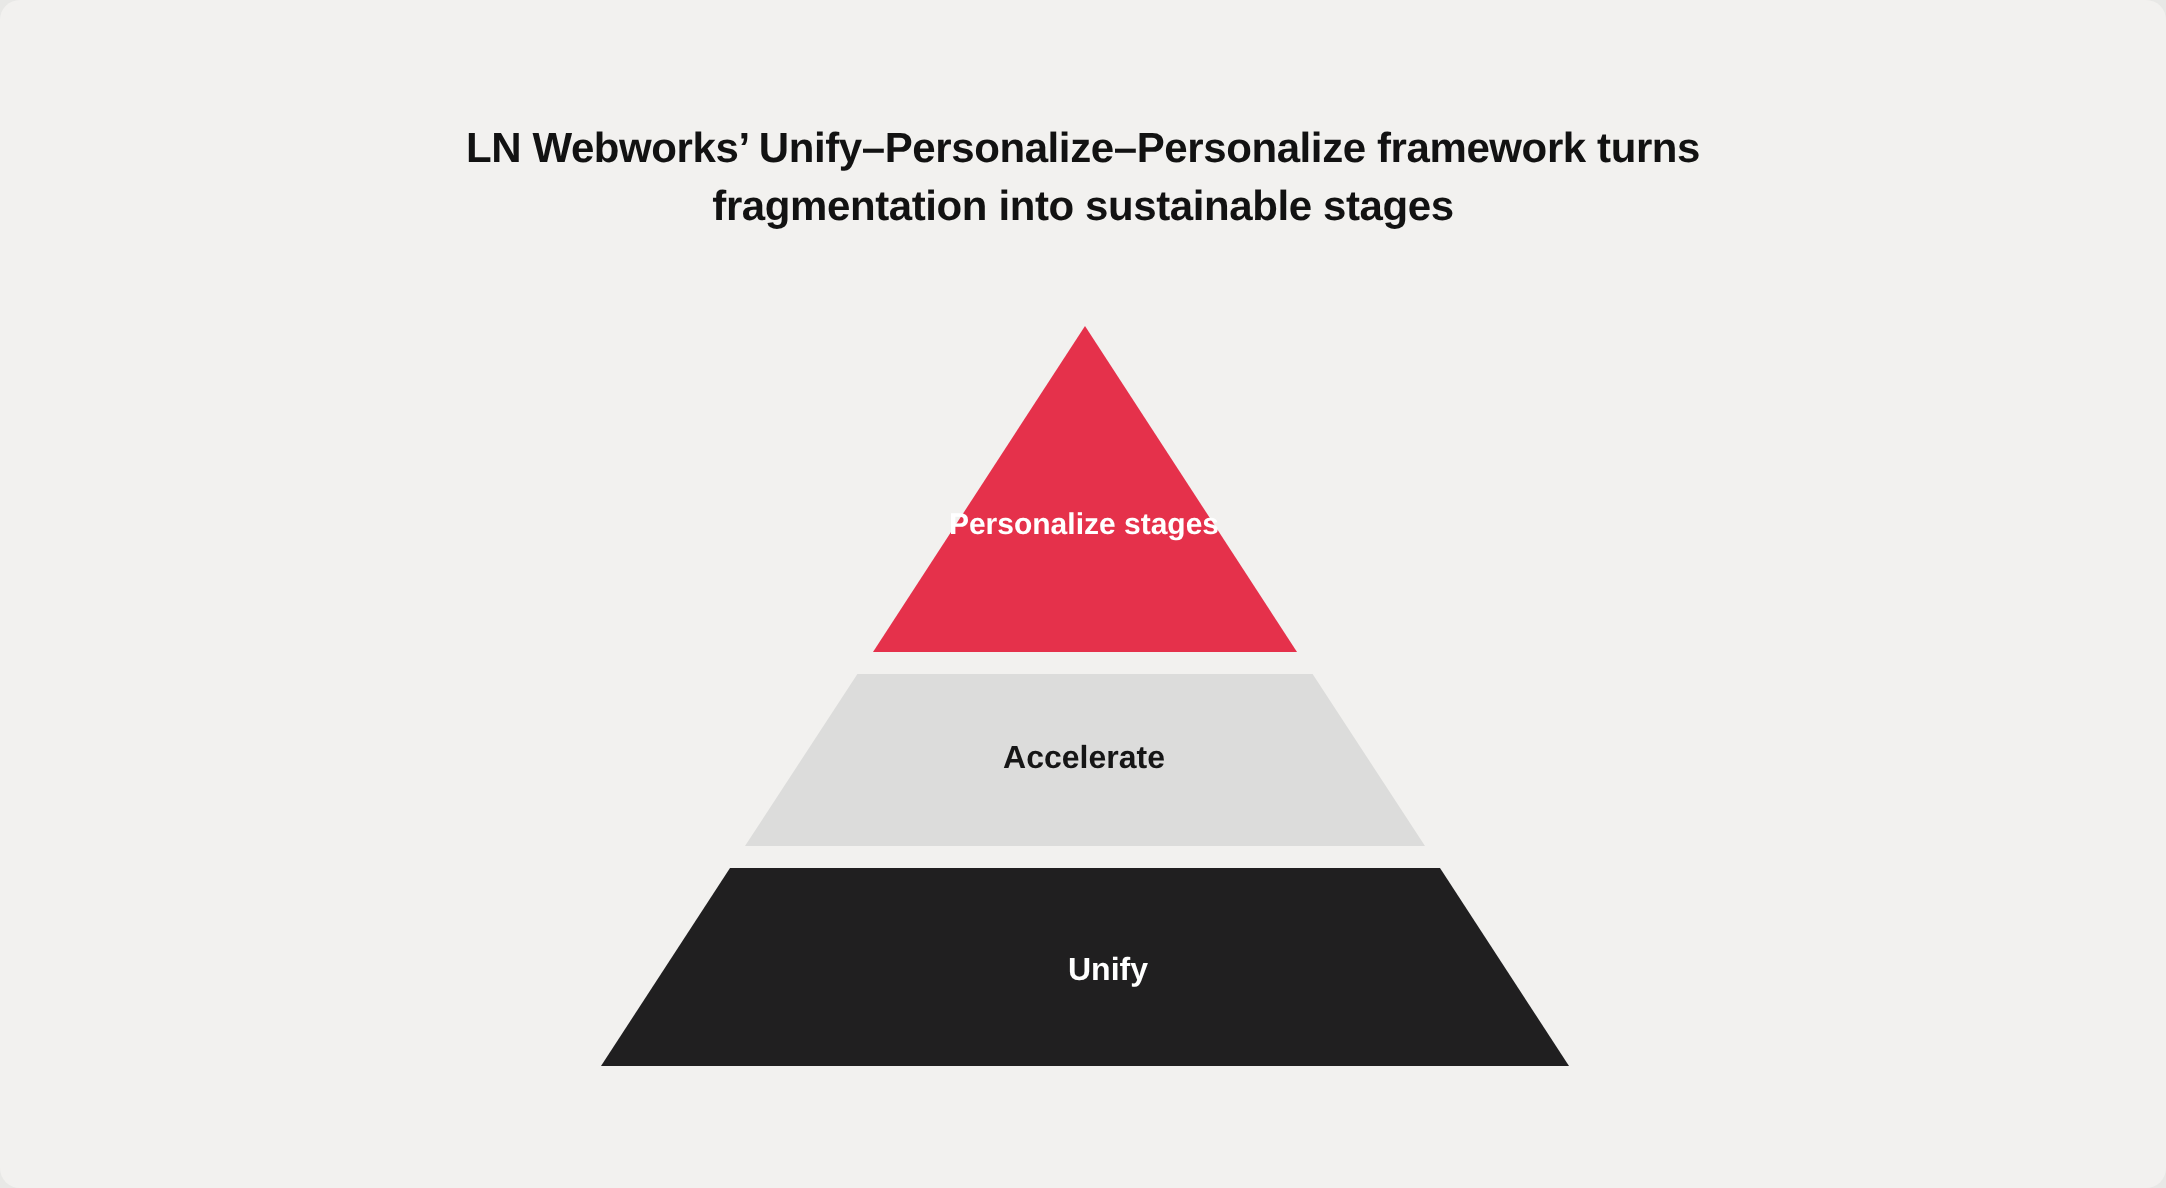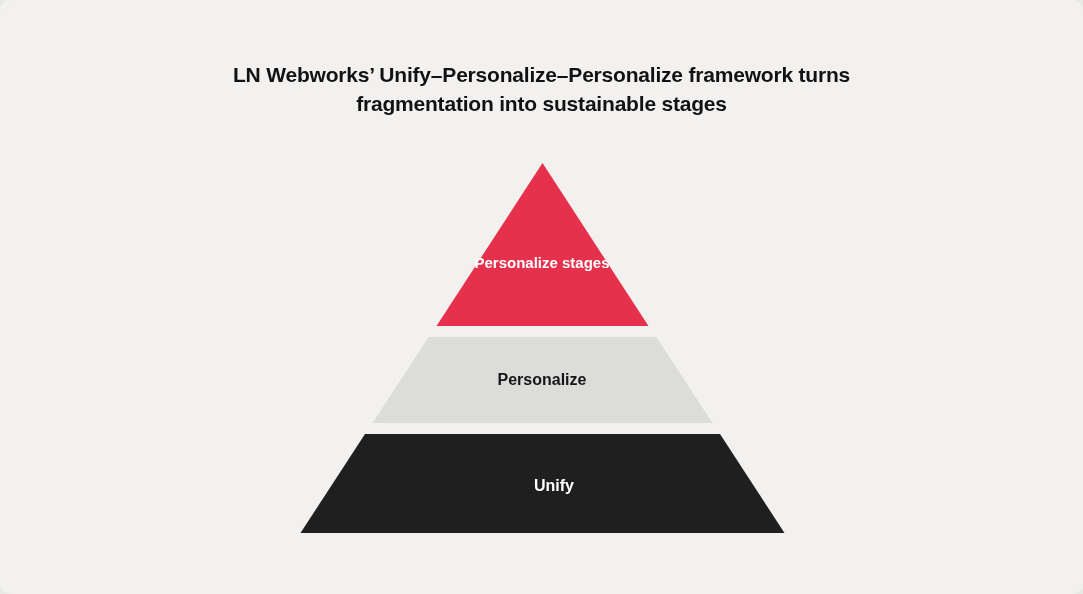--- a/index.html
+++ b/index.html
@@ -79,17 +79,17 @@
   </div>
 
   <svg class="pyramid-svg" viewBox="0 0 1083 594" aria-hidden="true">
     <polygon points="542.5,163 648.5,326 436.5,326" fill="#e5314b"></polygon>
     <polygon points="428.7,337 656.3,337 712.5,423 372.5,423" fill="#dcdcdb"></polygon>
     <polygon points="365,434 720,434 784.5,533 300.5,533" fill="#201f20"></polygon>
   </svg>
 
   <div class="level-label label-personalize">Personalize stages</div>
 
-  <div class="level-label label-accelerate">Personalize</div>
+  <div class="level-label label-accelerate">Accelerate</div>
 
   <div class="level-label label-unify">Unify</div>
 
 </div>
 
 </body></html>

